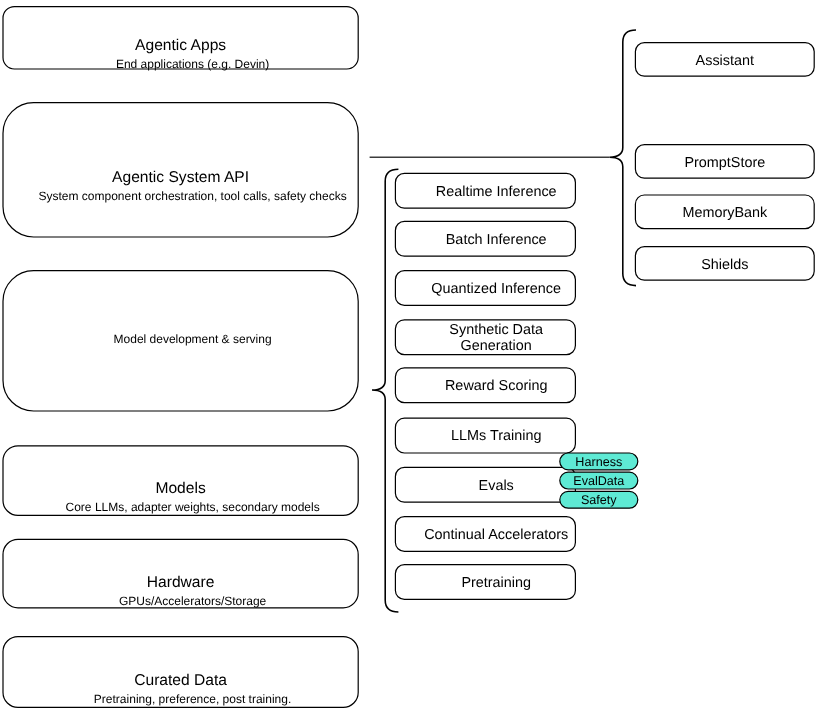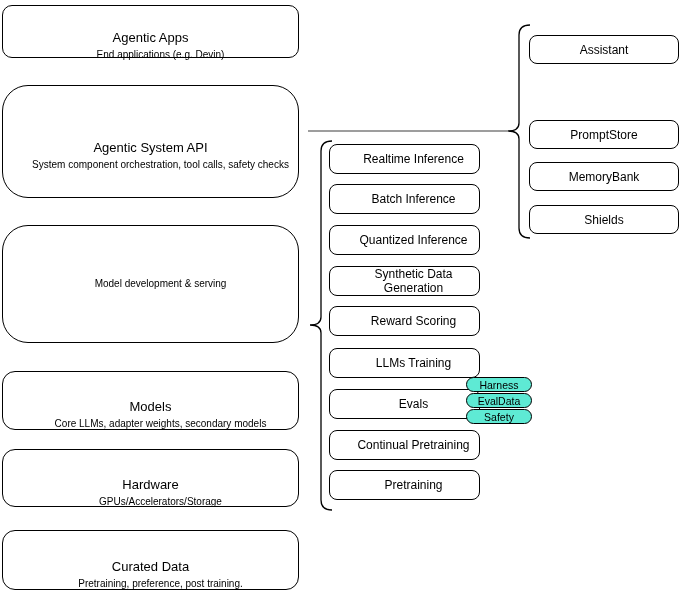--- a/index.html
+++ b/index.html
@@ -145,21 +145,21 @@
   <div class="mbox" style="top:306px">
     <span>Reward Scoring</span>
   </div>
   <div class="mbox" style="top:348px">
     <span>LLMs Training</span>
   </div>
   <div class="mbox" style="top:389px">
     <span>Evals</span>
   </div>
   <div class="mbox" style="top:430px">
-    <span>Continual Pretraining</span>
+    <span>Continual Accelerators</span>
   </div>
   <div class="mbox" style="top:470px">
     <span>Pretraining</span>
   </div>
 
   <div class="pill" style="top:377px">
     <span>Harness</span>
   </div>
   <div class="pill" style="top:393px">
     <span>EvalData</span>

